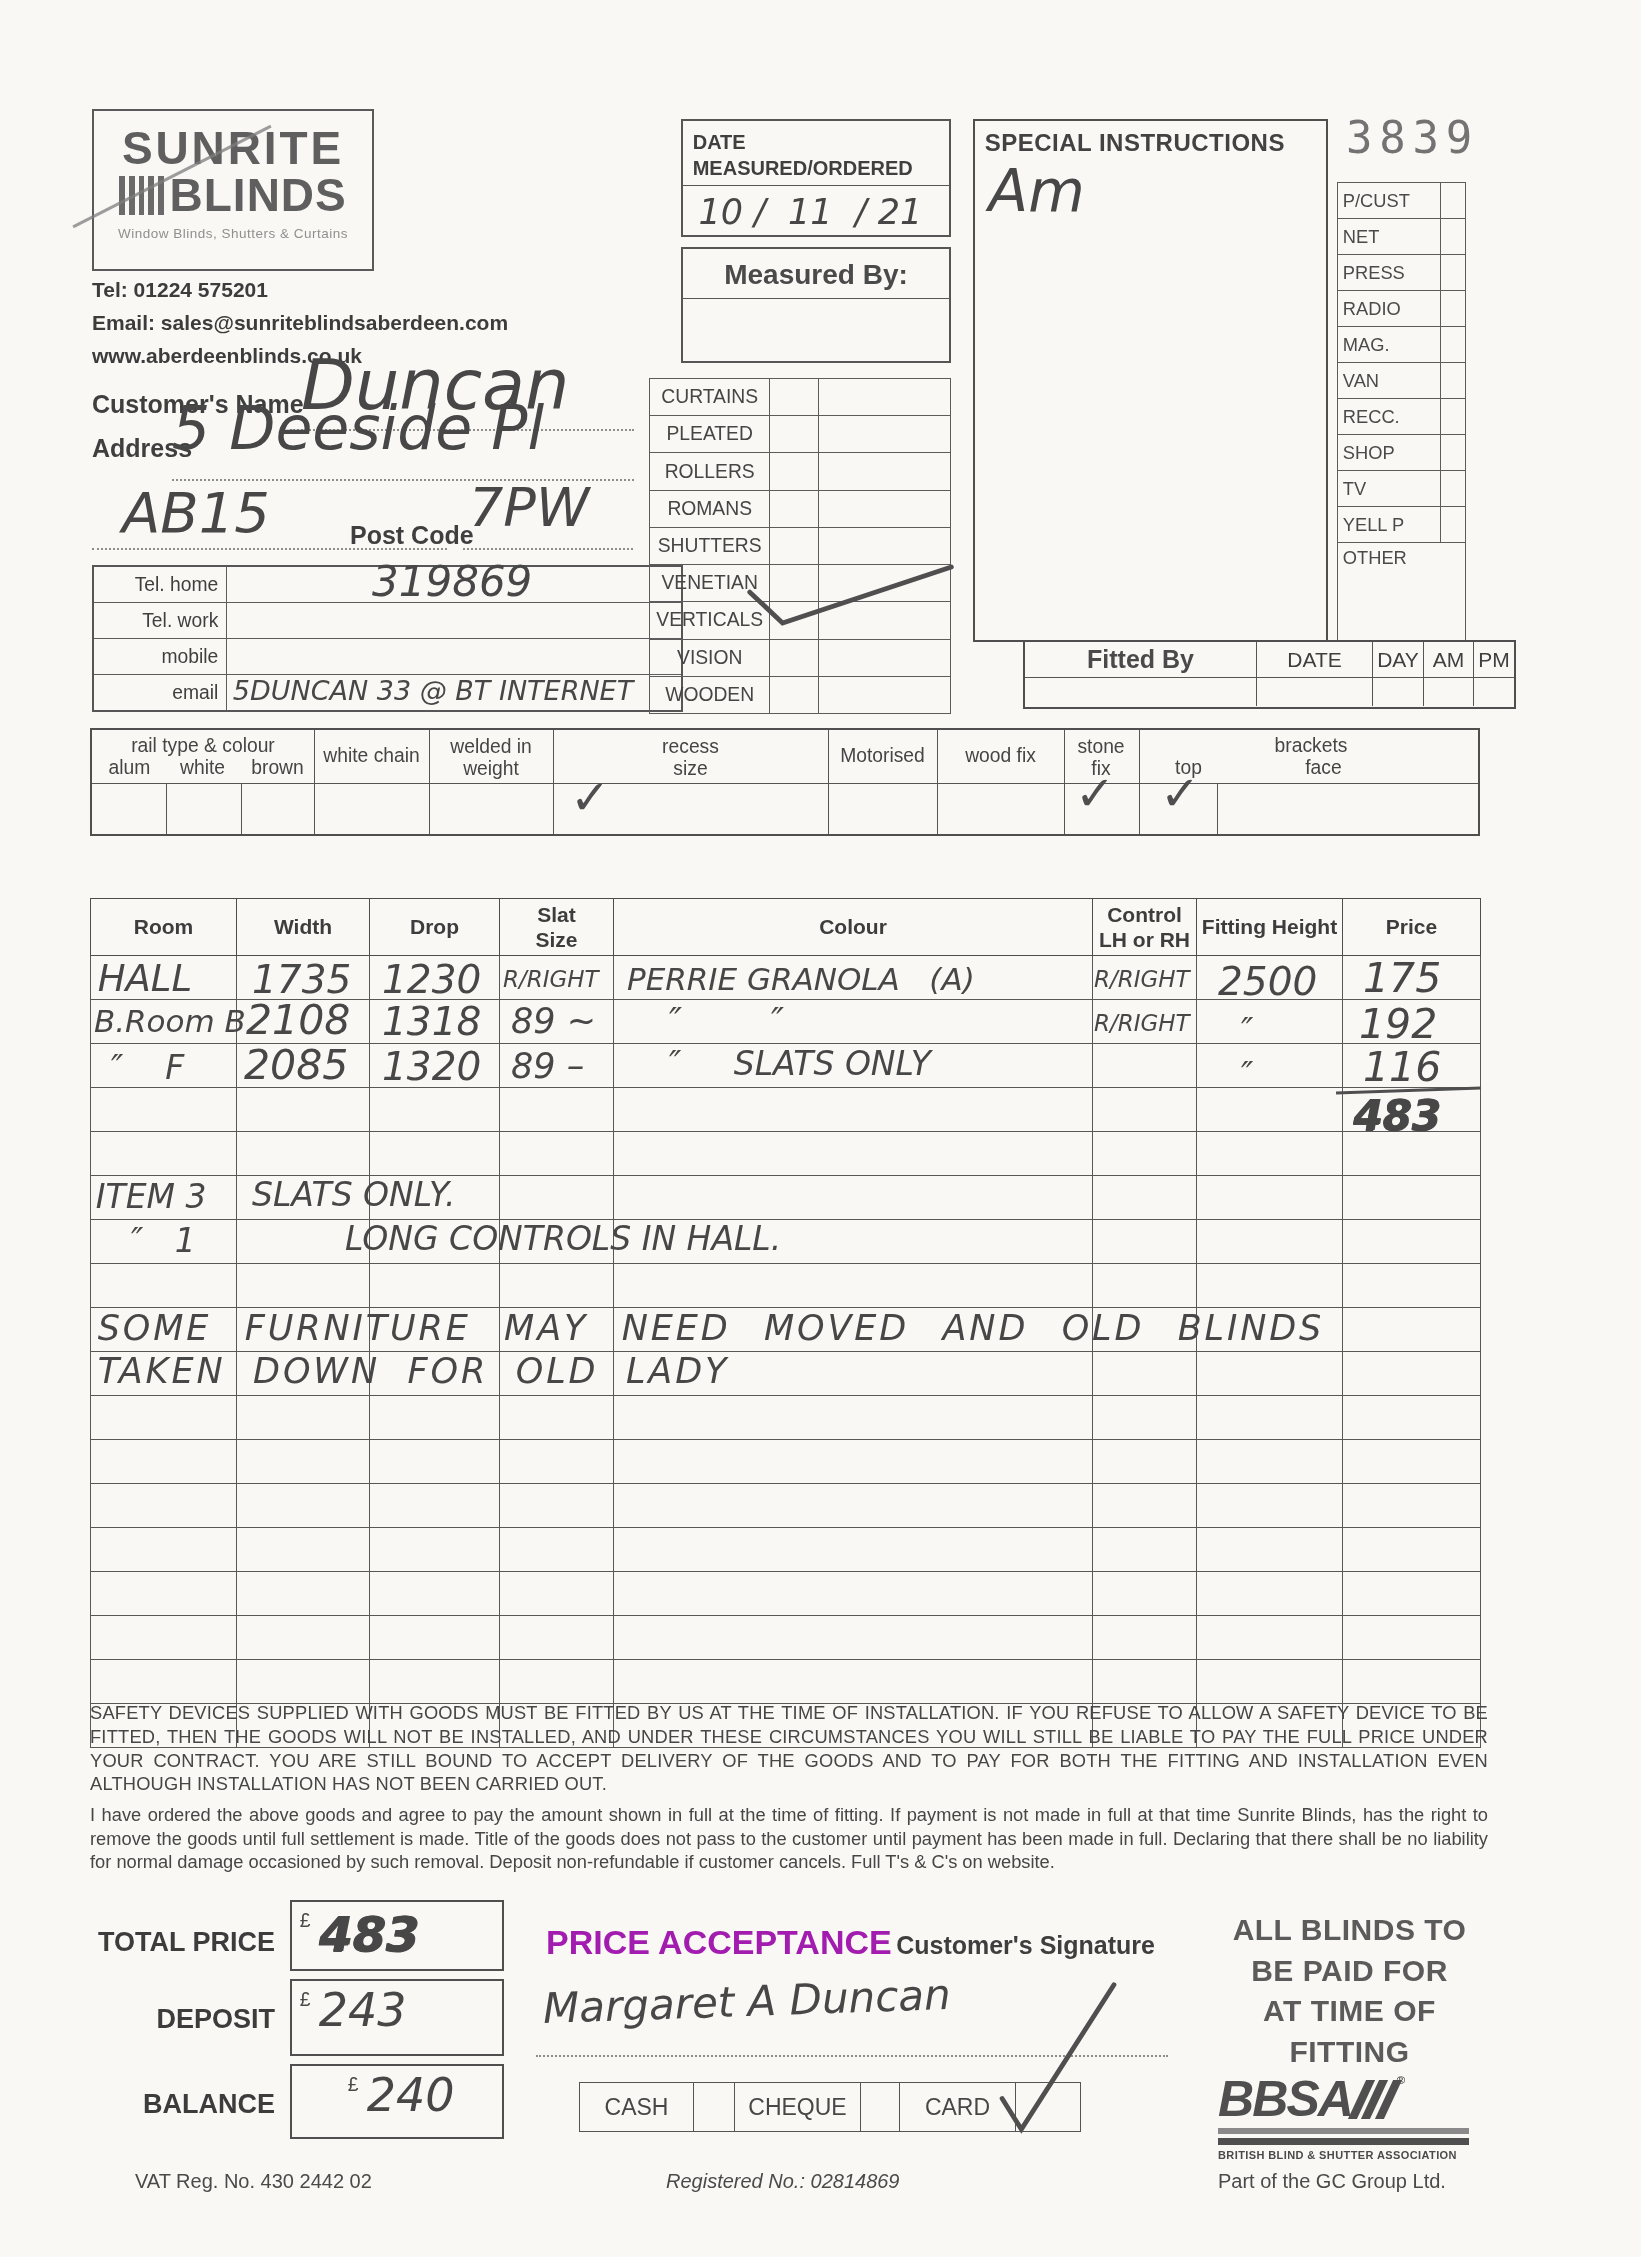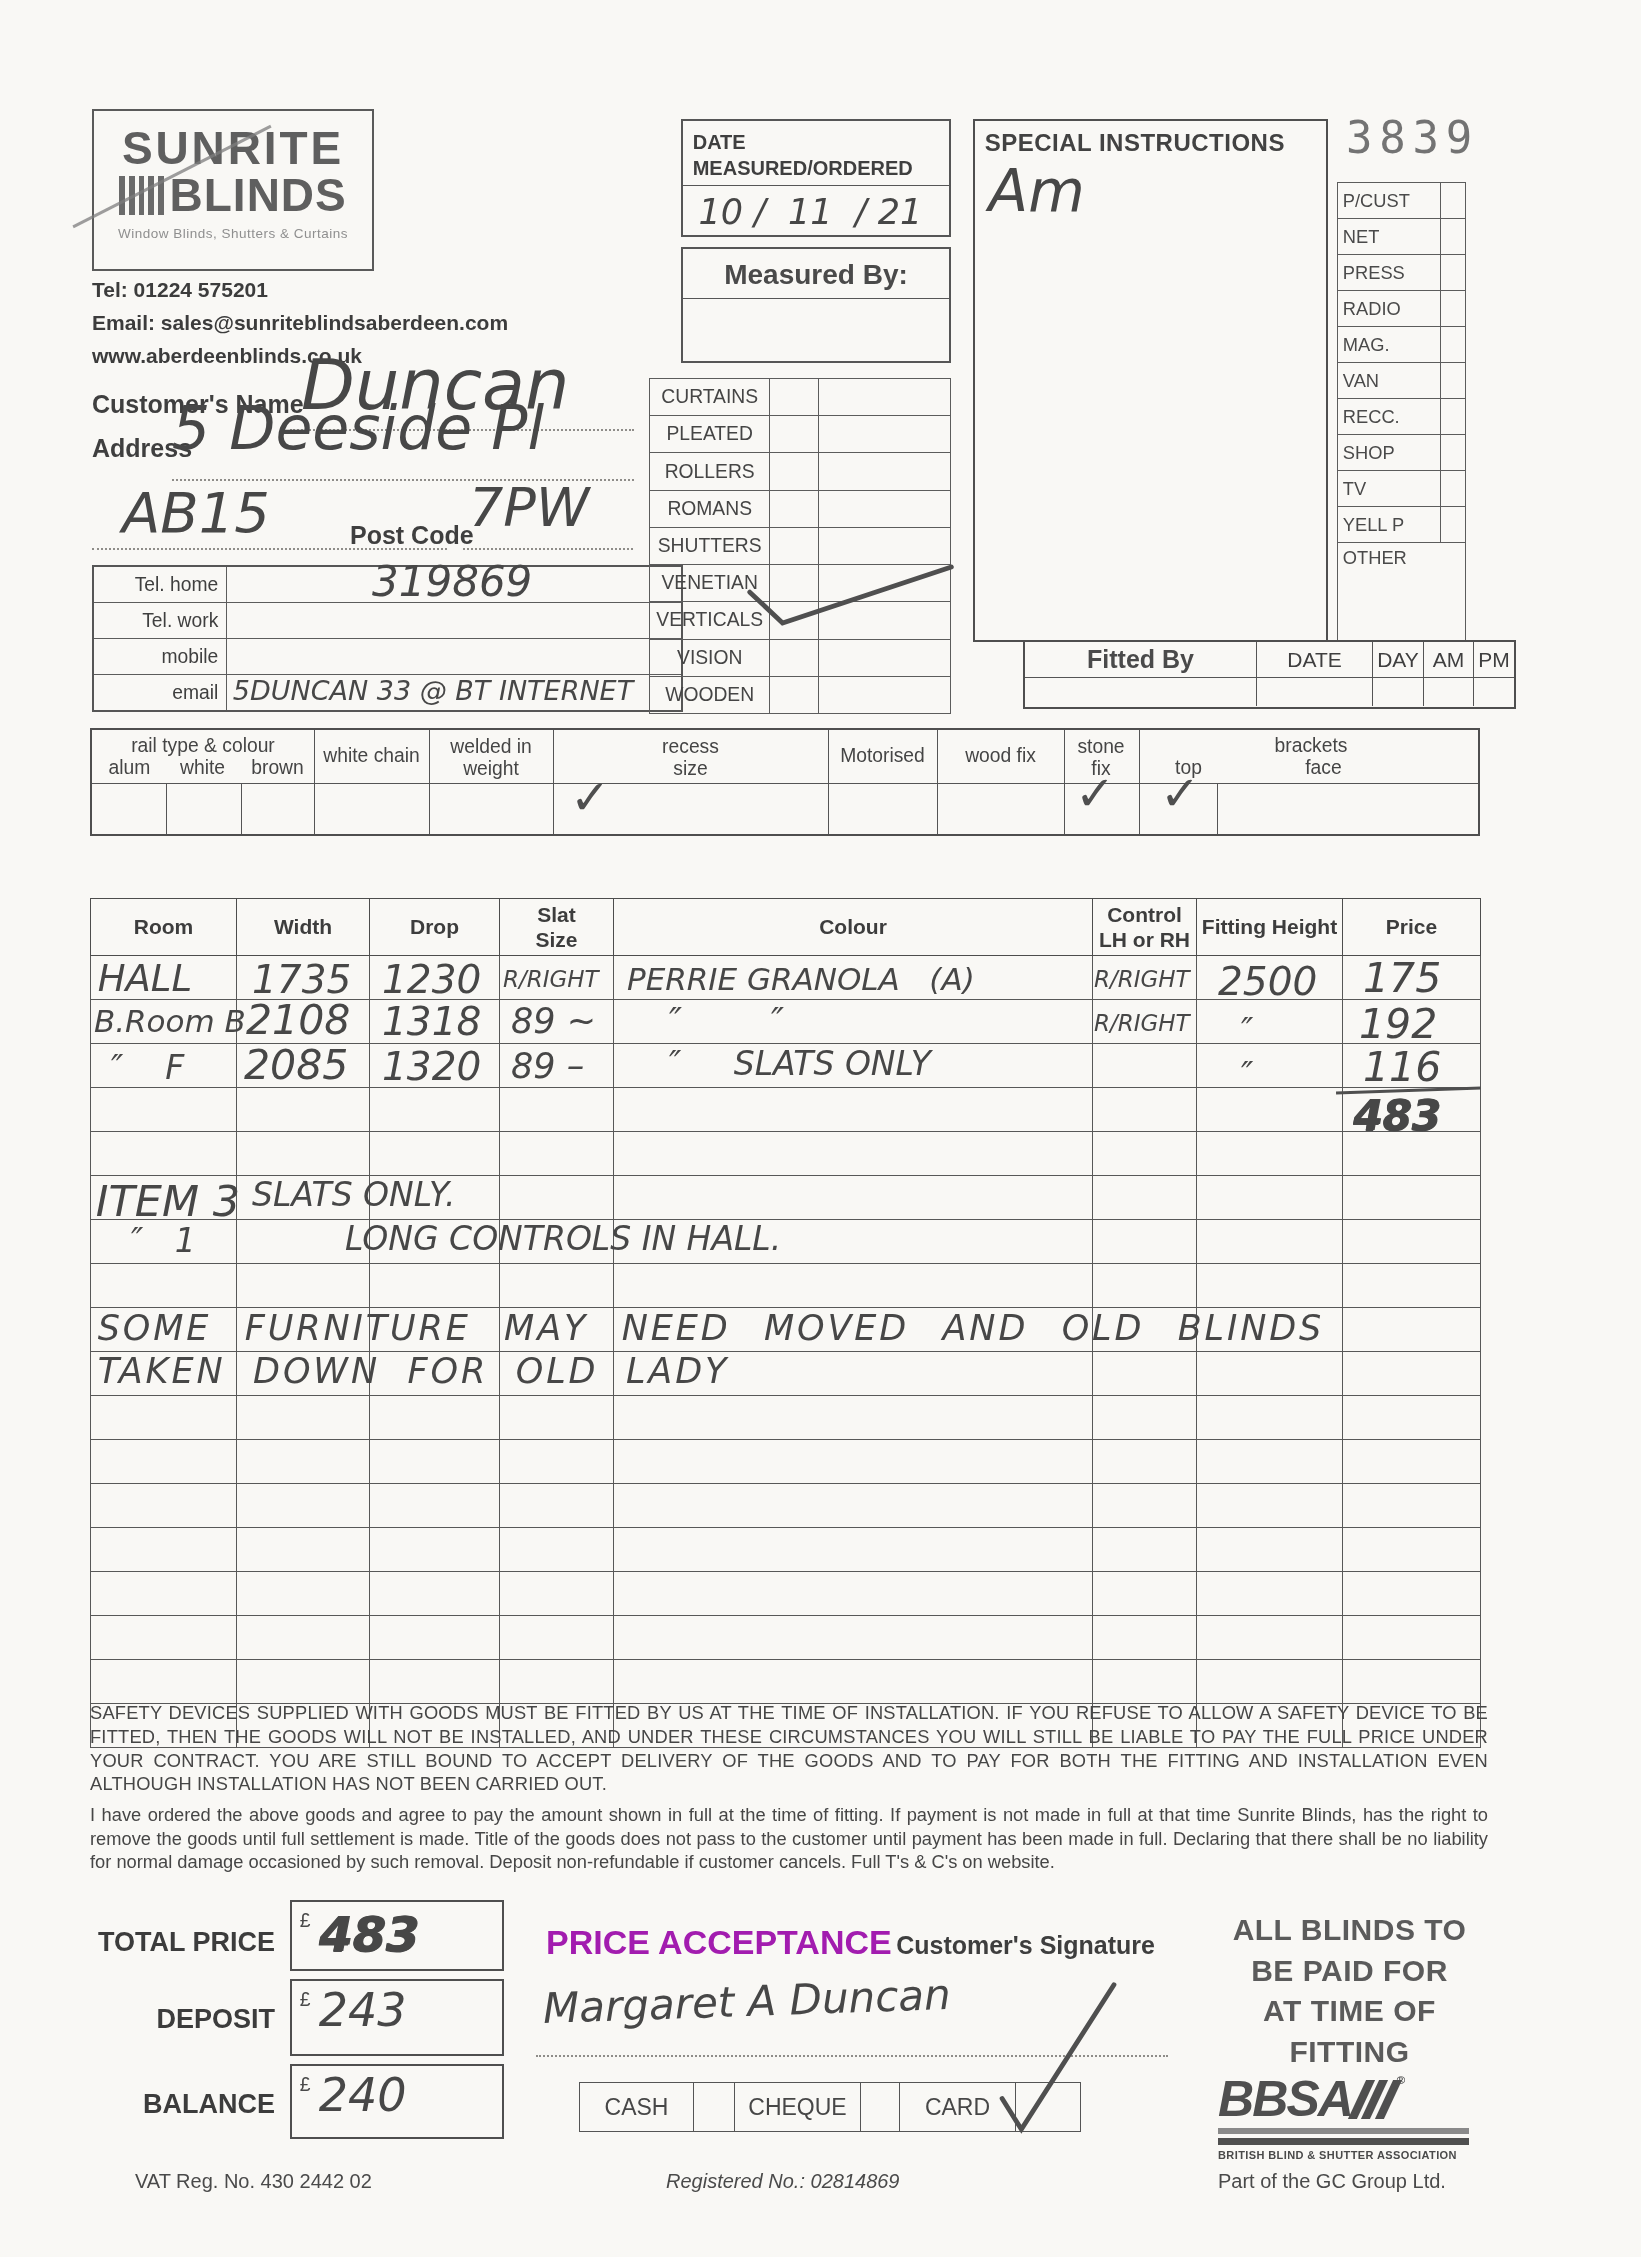--- a/index.html
+++ b/index.html
@@ -550,21 +550,21 @@
     <div class="ov hw" style="left:154px;top:147px;font-size:41px;">2085</div>
     <div class="ov hw" style="left:292px;top:149px;font-size:39px;">1320</div>
     <div class="ov hw" style="left:421px;top:151px;font-size:35px;">89 –</div>
     <div class="ov hw" style="left:579px;top:149px;font-size:33px;">″     SLATS ONLY</div>
     <div class="ov hw" style="left:1151px;top:160px;font-size:33px;">″</div>
     <div class="ov hw" style="left:1273px;top:149px;font-size:41px;">116</div>
 
     <div class="swoosh" style="left:1246px;top:191px;width:145px;"></div>
     <div class="ov hw thick" style="left:1263px;top:197px;font-size:42px;">483</div>
 
-    <div class="ov hw" style="left:5.8px;top:282px;font-size:43px;">ITEM 3</div>
+    <div class="ov hw" style="left:5.8px;top:282px;font-size:33px;">ITEM 3</div>
     <div class="ov hw" style="left:162px;top:280px;font-size:33px;">SLATS ONLY.</div>
     <div class="ov hw" style="left:41px;top:326px;font-size:33px;">″   1</div>
     <div class="ov hw" style="left:255px;top:324px;font-size:33px;">LONG CONTROLS IN HALL.</div>
     <div class="ov hw" style="left:7.7px;top:413px;font-size:35px;letter-spacing:2.9px;word-spacing:19.3px;">SOME FURNITURE MAY NEED MOVED AND OLD BLINDS</div>
     <div class="ov hw" style="left:7.7px;top:456px;font-size:35px;letter-spacing:2.9px;word-spacing:13.5px;">TAKEN DOWN FOR OLD LADY</div>
   </div>
 
   <div class="abs terms">
     <p class="p1">SAFETY DEVICES SUPPLIED WITH GOODS MUST BE FITTED BY US AT THE TIME OF INSTALLATION. IF YOU REFUSE TO ALLOW A SAFETY DEVICE TO BE FITTED, THEN THE GOODS WILL NOT BE INSTALLED, AND UNDER THESE CIRCUMSTANCES YOU WILL STILL BE LIABLE TO PAY THE FULL PRICE UNDER YOUR CONTRACT. YOU ARE STILL BOUND TO ACCEPT DELIVERY OF THE GOODS AND TO PAY FOR BOTH THE FITTING AND INSTALLATION EVEN ALTHOUGH INSTALLATION HAS NOT BEEN CARRIED OUT.</p>
     <p>I have ordered the above goods and agree to pay the amount shown in full at the time of fitting. If payment is not made in full at that time Sunrite Blinds, has the right to remove the goods until full settlement is made. Title of the goods does not pass to the customer until payment has been made in full. Declaring that there shall be no liability for normal damage occasioned by such removal. Deposit non-refundable if customer cancels. Full T's &amp; C's on website.</p>
@@ -576,21 +576,21 @@
     <span class="hw thick" style="font-size:48px;display:inline-block;margin-top:7.7px;">483</span>
   </div>
 
   <div class="abs tlabel" style="left:92px;top:2004px;">DEPOSIT</div>
   <div class="abs moneybox" style="left:290px;top:1979px;width:214px;height:77px;">
     <span class="pound">£</span>
     <span class="hw" style="font-size:46px;display:inline-block;margin-top:5.8px;">243</span>
   </div>
 
   <div class="abs tlabel" style="left:92px;top:2089px;">BALANCE</div>
-  <div class="abs moneybox" style="left:290px;top:2064px;width:214px;height:75px;">
+  <div class="abs moneybox" style="left:290px;top:2064px;width:214px;height:75px;padding-left:48px;">
     <span class="pound">£</span>
     <span class="hw" style="font-size:46px;display:inline-block;margin-top:5.8px;">240</span>
   </div>
 
   <div class="abs" style="left:546px;top:1923px;">
     <span class="b" style="font-size:34px;color:#a21caf;">PRICE ACCEPTANCE</span>
     <span class="b" style="font-size:25px;color:#3e3e3e;">Customer's Signature</span>
   </div>
   <div class="abs hw" style="left:543px;top:1981px;font-size:42px;transform:rotate(-2deg);">Margaret A Duncan</div>
   <div class="abs dotted" style="left:536px;top:2055px;width:632px;"></div>

